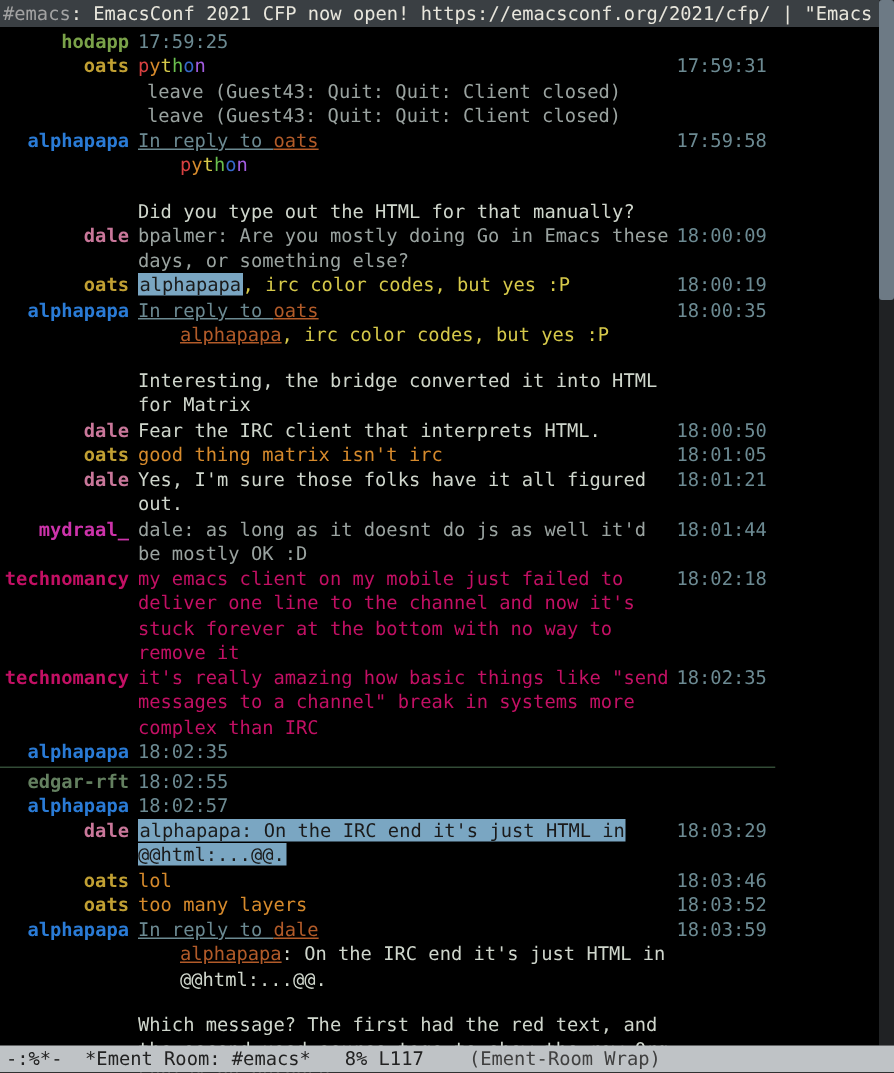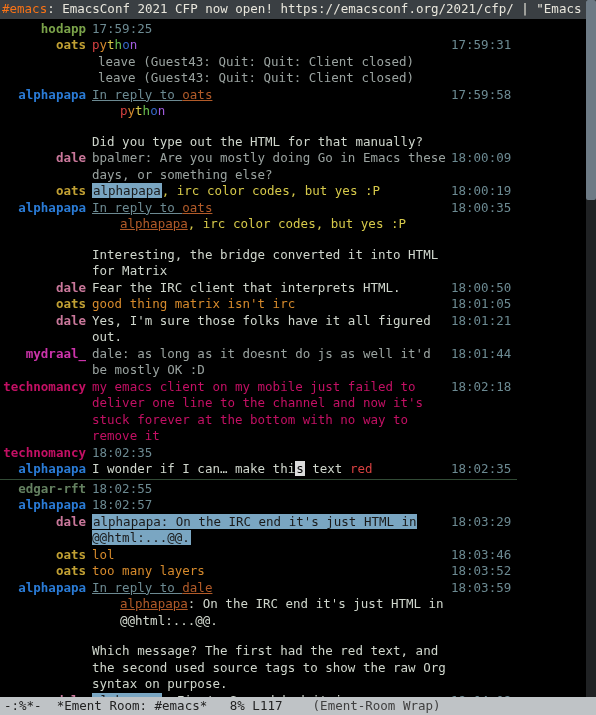--- a/index.html
+++ b/index.html
@@ -29,21 +29,21 @@
   
   .grey{color:#9aa3a0}
   .red{color:#d74040}
   .orange{color:#d68a2c}
   .yellow{color:#d6c94a}
   .green{color:#69bf4e}
   .dblue{color:#3668c9}
   .purple{color:#a25ce0}
   .link{color:#6c8a92;text-decoration:underline}
   .link2{color:#b25b29;text-decoration:underline}
-  .chan{color:#f97316}
+  .chan{color:#a3a3a3}
   .hdr-title{color:#e8e6dc}
   .modegrey{color:#404040}
 </style>
 </head>
 <body>
 
 <div class="window">
 
   <div class="header">
     <span class="chan">#emacs</span><span class="hdr-title">: EmacsConf 2021 CFP now open! https://emacsconf.org/2021/cfp/ | "Emacs is a co</span>
@@ -131,25 +131,25 @@
         <div class="msg"><span class="grey">dale: as long as it doesnt do js as well it'd be mostly OK :D</span></div>
         <div class="ts">18:01:44</div>
       </div>
       <div class="row">
         <div class="nick c-technomancy">technomancy</div>
         <div class="msg"><span class="c-technomancy">my emacs client on my mobile just failed to deliver one line to the channel and now it's stuck forever at the bottom with no way to remove it</span></div>
         <div class="ts">18:02:18</div>
       </div>
       <div class="row">
         <div class="nick c-technomancy">technomancy</div>
+        <div class="msg"><span class="c-technomancy">it's really amazing how basic things like "send messages to a channel" break in systems more complex than IRC</span></div>
         <div class="ts">18:02:35</div>
       </div>
       <div class="row">
         <div class="nick c-alphapapa">alphapapa</div>
-        <div class="msg"><span>I wonder if I can… make thi</span><span class="cursor">s</span><span> text </span><span class="red">red</span></div>
         <div class="ts">18:02:35</div>
       </div>
       <div class="sep"></div>
       <div class="row">
         <div class="nick c-edgar">edgar-rft</div>
         <div class="ts">18:02:55</div>
       </div>
       <div class="row">
         <div class="nick c-alphapapa">alphapapa</div>
         <div class="ts">18:02:57</div>

